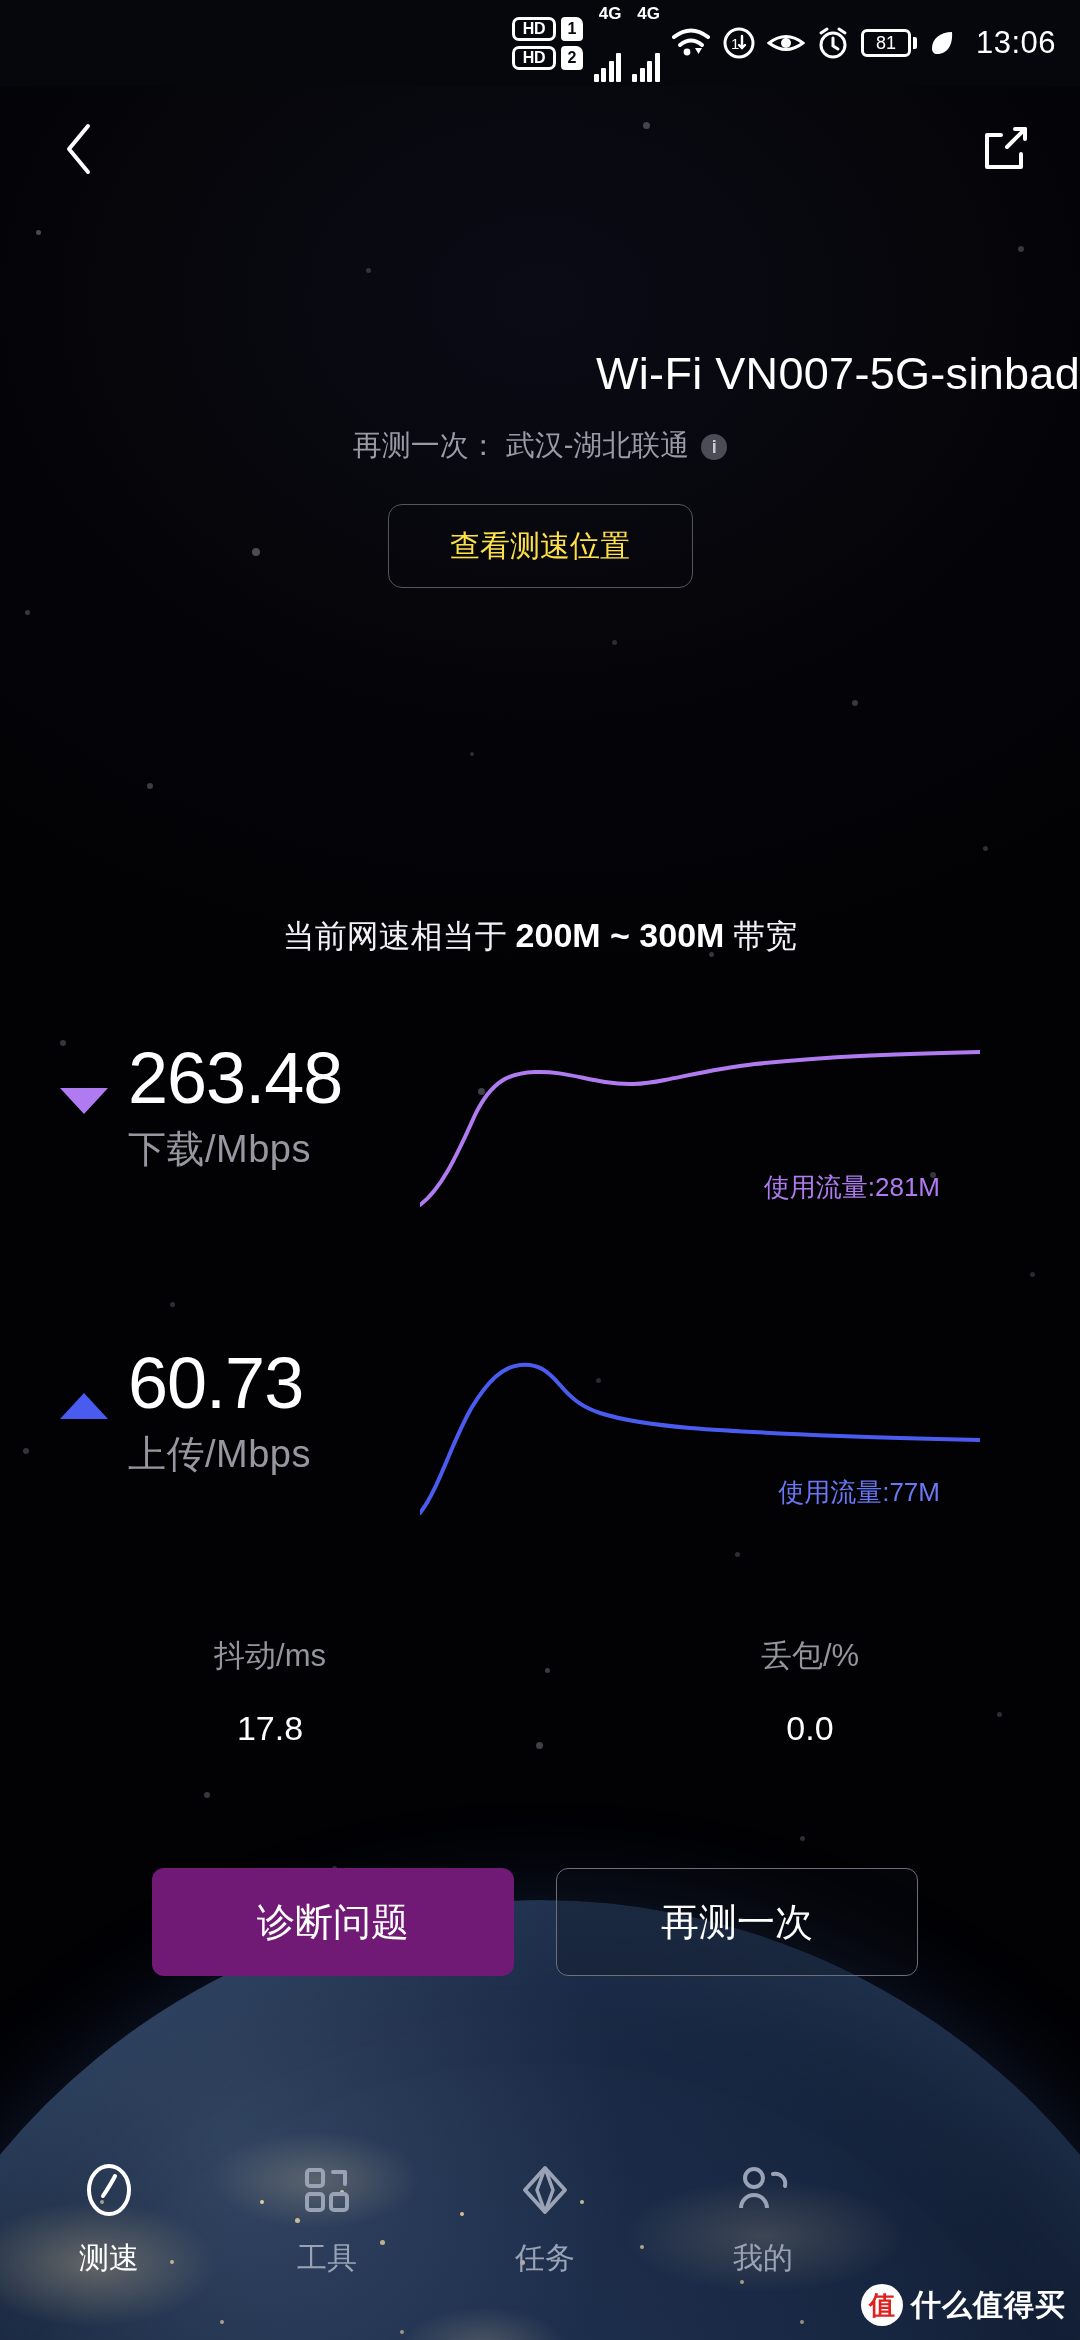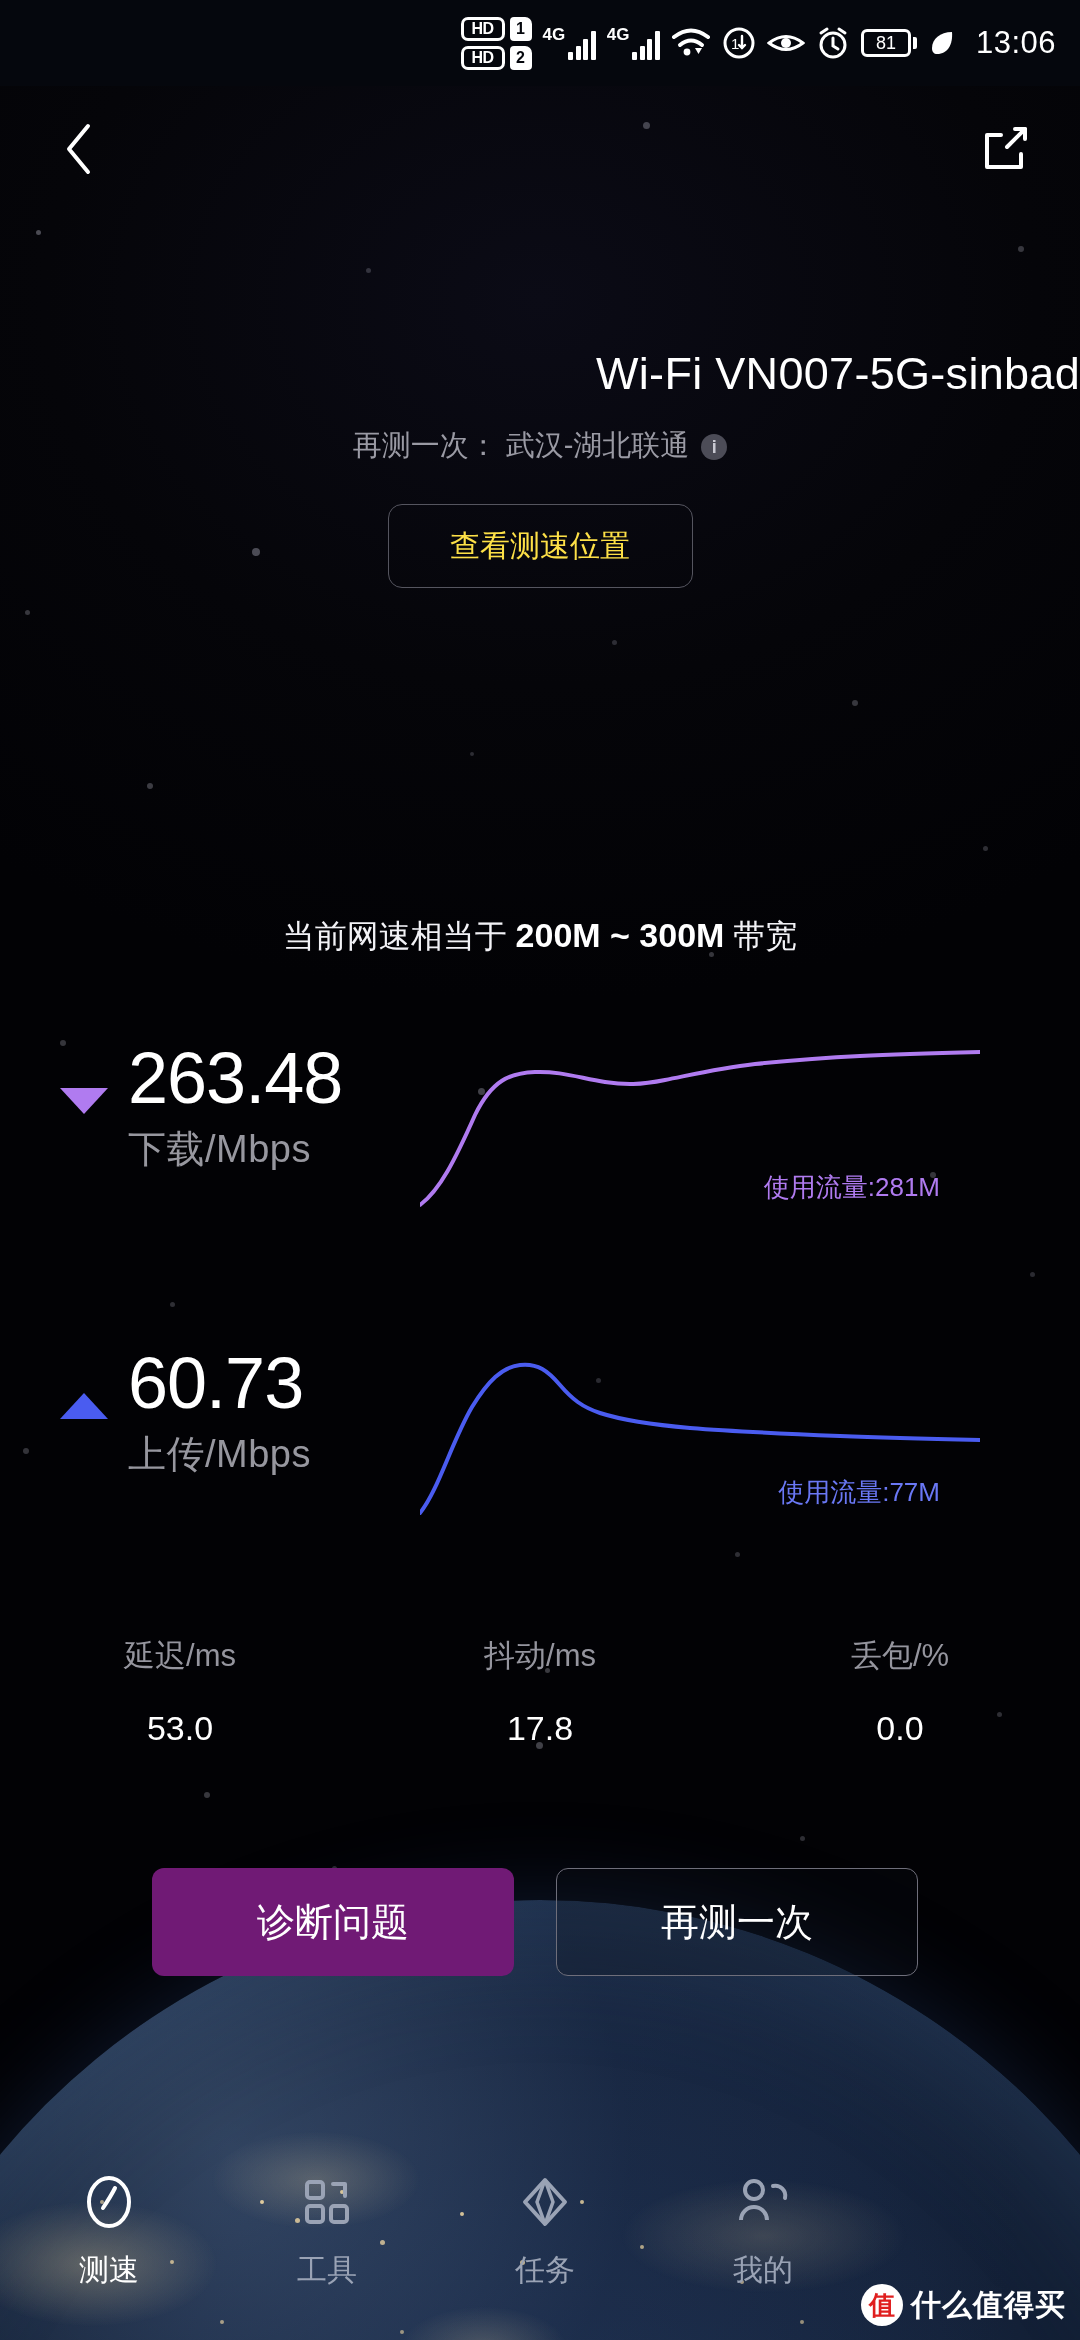--- a/index.html
+++ b/index.html
@@ -40,21 +40,21 @@
     color:#fff; font-size:16px; font-weight:700; line-height:18px;
     display:flex; align-items:center; justify-content:center;
     letter-spacing:-0.5px;
   }
   .sim-box {
     width:22px; height:24px; background:#fff; color:#05070d;
     border-radius:4px 7px 4px 4px;
     font-size:16px; font-weight:700;
     display:flex; align-items:center; justify-content:center;
   }
-  .net-cell { display:flex; align-items:flex-end; gap:3px; }
+  .net-cell { display:flex; align-items:flex-end; gap:13px;flex-direction:column; }
   .net-label { color:#fff; font-size:17px; font-weight:700; line-height:1; margin-bottom:17px; }
   .bars { display:flex; align-items:flex-end; gap:2.5px; height:30px; }
   .bars i { display:block; width:5px; background:#fff; border-radius:1px; }
   .bars i:nth-child(1){ height:8px; }
   .bars i:nth-child(2){ height:14px; }
   .bars i:nth-child(3){ height:21px; }
   .bars i:nth-child(4){ height:29px; }
   .sb-icon { display:flex; align-items:center; justify-content:center; }
   .battery {
     display:flex; align-items:center;
@@ -181,21 +181,21 @@
   .btn {
     height:108px; border-radius:12px;
     display:flex; align-items:center; justify-content:center;
     font-size:38px; font-weight:500; cursor:pointer;
   }
   .btn-primary { width:362px; background:#701a75; color:#ffffff; }
   .btn-ghost { width:362px; border:1.5px solid #6e6e7a; color:#ffffff; background:rgba(10,14,24,0.25); }
 
   
   .bottomnav {
-    position:absolute; bottom:0; left:0; width:872px; height:190px;
+    position:absolute; bottom:12px; left:0; width:872px; height:190px;
     display:flex; align-items:flex-start; padding-top:22px;
     z-index:30;
   }
   .nav-item {
     flex:1; display:flex; flex-direction:column; align-items:center; gap:18px;
     cursor:pointer;
   }
   .nav-label { font-size:30px; font-weight:400; }
   .nav-item.active .nav-label { color:#ffffff; }
   .nav-item .nav-label { color:#9aa3b5; }
@@ -399,24 +399,20 @@
     <div class="graph-block">
       <svg width="560" height="180" viewBox="0 0 560 180">
         <path d="M0,168 C18,146 32,96 52,62 C68,36 82,22 100,20 C118,18 128,26 140,40 C152,54 162,62 180,68 C205,76 235,80 270,83 C320,87 370,89 420,91 C470,93 515,94 560,95" stroke="#4a5cf0" stroke-width="4" fill="none" stroke-linecap="round" stroke-linejoin="round"></path>
       </svg>
       <span class="traffic-label traffic-ul">使用流量:77M</span>
     </div>
   </div>
 
   <div class="stats">
     <div class="stat">
-      <div class="stat-label">延迟/ms</div>
-      <div class="stat-value">53.0</div>
-    </div>
-    <div class="stat">
       <div class="stat-label">抖动/ms</div>
       <div class="stat-value">17.8</div>
     </div>
     <div class="stat">
       <div class="stat-label">丢包/%</div>
       <div class="stat-value">0.0</div>
     </div>
   </div>
 
   <div class="actions">

